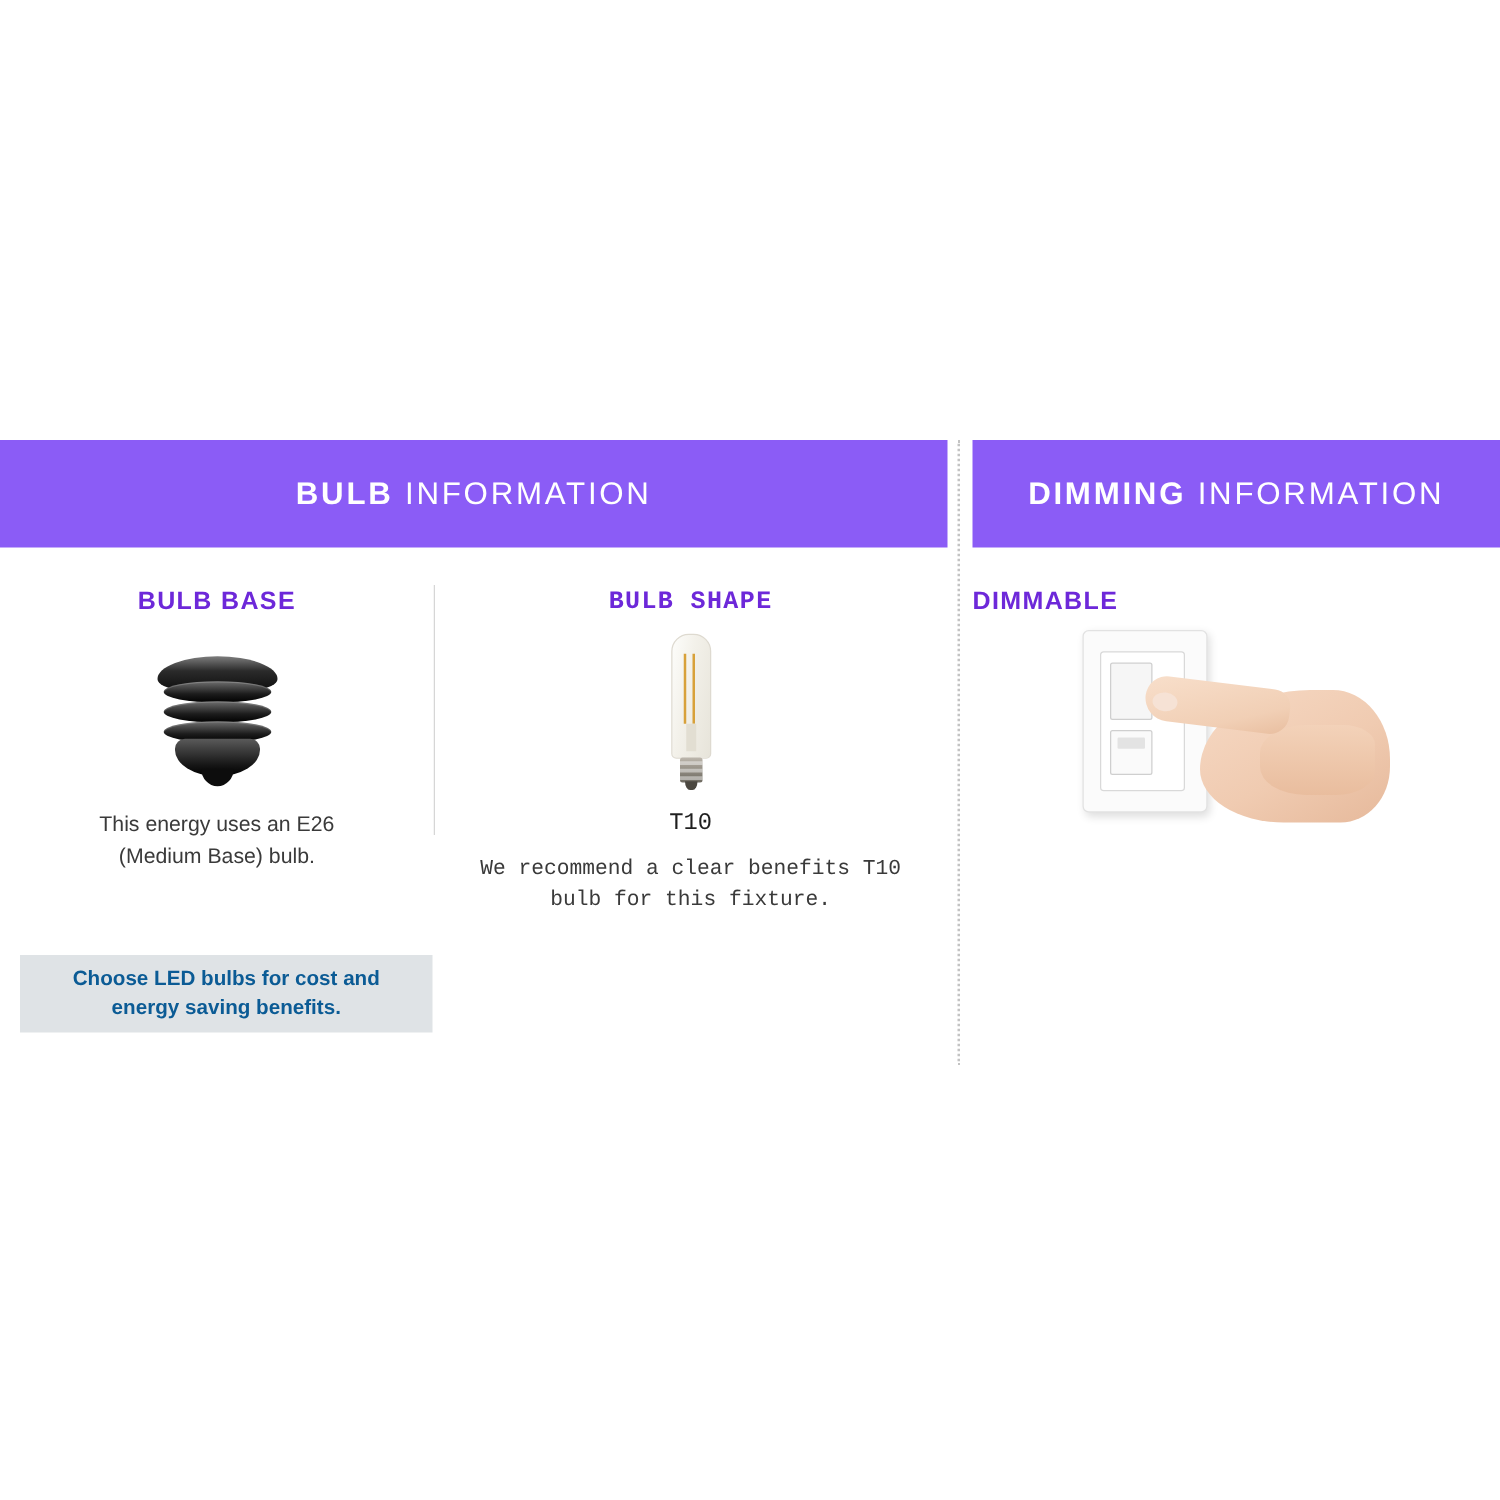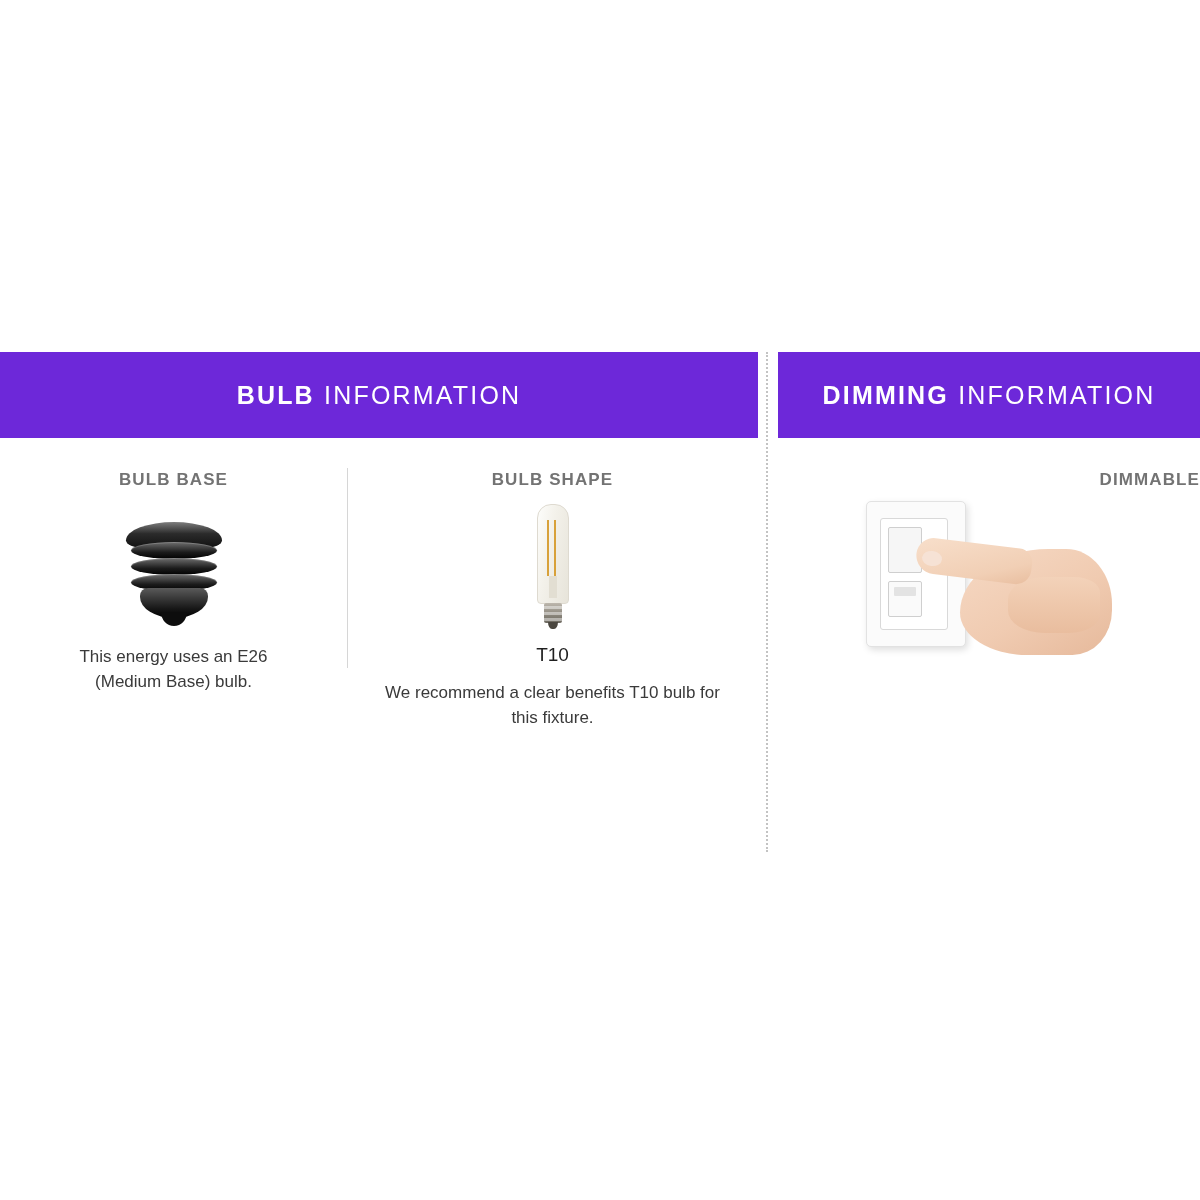--- a/index.html
+++ b/index.html
@@ -27,21 +27,21 @@
 
   .panel {
     position: absolute;
     top: 0;
   }
   .panel-bulb  { left: 0px;   width: 758px; }
   .panel-dim   { left: 778px; width: 422px; }
 
   .panel-header {
     height: 86px;
-    background: #6d28d9;
+    background: #8b5cf6;
     display: flex;
     align-items: center;
     justify-content: center;
     box-sizing: border-box;
   }
   .panel-header .title {
     font-size: 25px;
     letter-spacing: 2.2px;
     color: #ffffff;
     text-transform: uppercase;
@@ -59,37 +59,37 @@
     display: flex;
     position: relative;
   }
   .col {
     box-sizing: border-box;
     padding-top: 32px;
     text-align: center;
     position: relative;
   }
   .col-base  { width: 347px; }
-  .col-shape { width: 411px; }
-  .col-dimmable { width: 422px; padding-top: 32px; text-align: right; }
+  .col-shape { width: 411px; font-family: Liberation Mono, monospace; }
+  .col-dimmable { width: 422px; padding-top: 32px; text-align: left; }
 
   .divider-vert {
     position: absolute;
     left: 347px;
     top: 30px;
     width: 1px;
     height: 200px;
     background: #d6d6d6;
   }
 
   .subhead {
-    font-size: 17px;
+    font-size: 20px;
     font-weight: bold;
     letter-spacing: 1.1px;
-    color: #737373;
+    color: #6d28d9;
     text-transform: uppercase;
     margin: 0 0 6px 0;
   }
 
   .art {
     height: 140px;
     display: flex;
     align-items: flex-end;
     justify-content: center;
     margin-bottom: 8px;
@@ -400,20 +400,23 @@
               </div>
             <div class="btip"></div>
           </div>
         </div>
         <div class="art-label">T10</div>
         <p class="body-text">We recommend a clear benefits T10 bulb for this fixture.</p>
       </div>
 
     </div>
 
+    <div class="tip">
+      <div class="tip-text">Choose LED bulbs for cost and energy saving benefits.</div>
+    </div>
 
   </section>
 
   <section class="panel panel-dim">
 
     <div class="panel-header">
       <div class="title">
         <b>DIMMING</b><span class="light"> INFORMATION</span>
       </div>
     </div>

